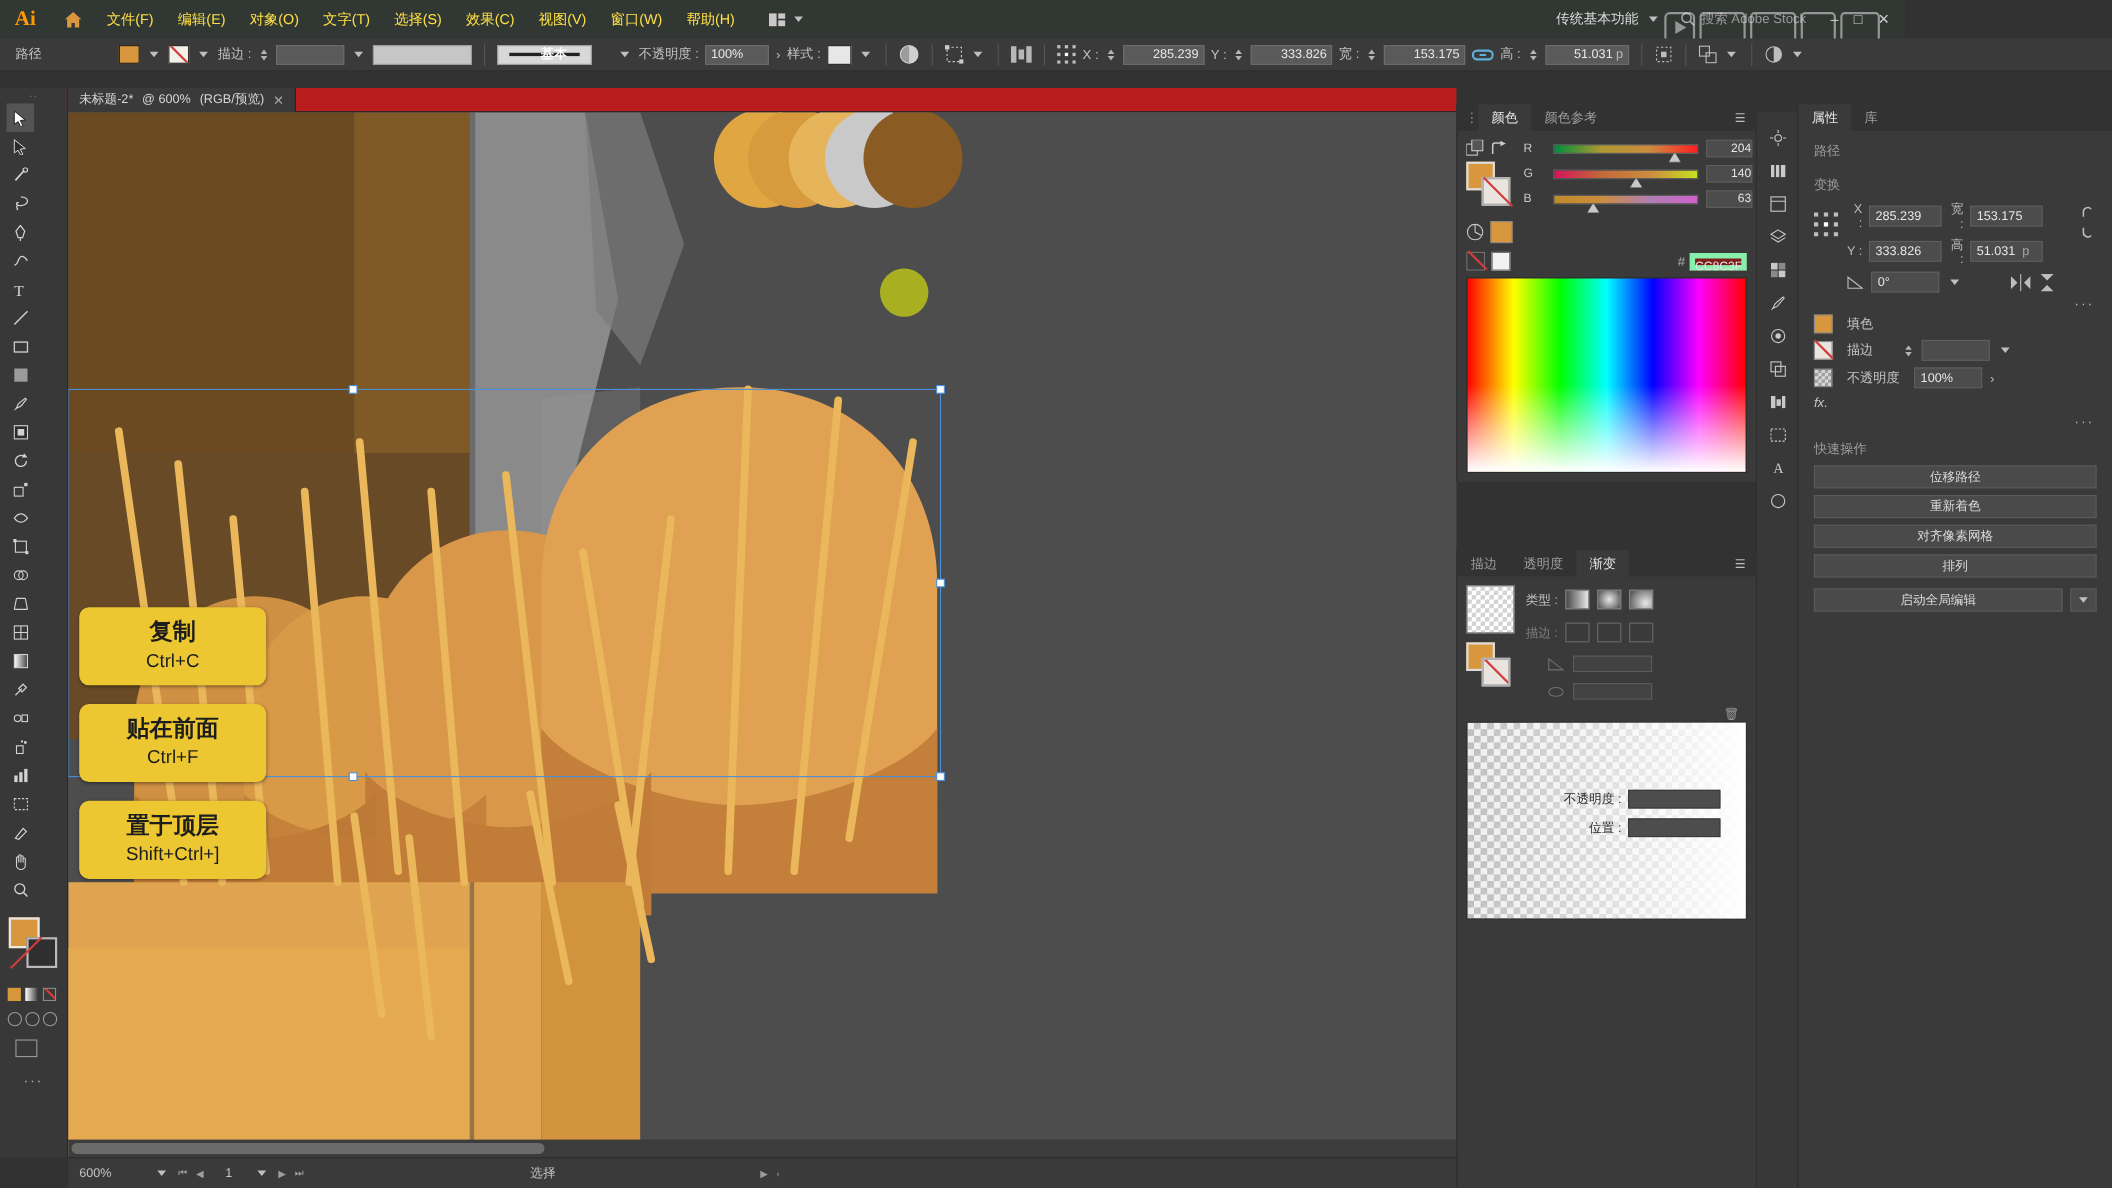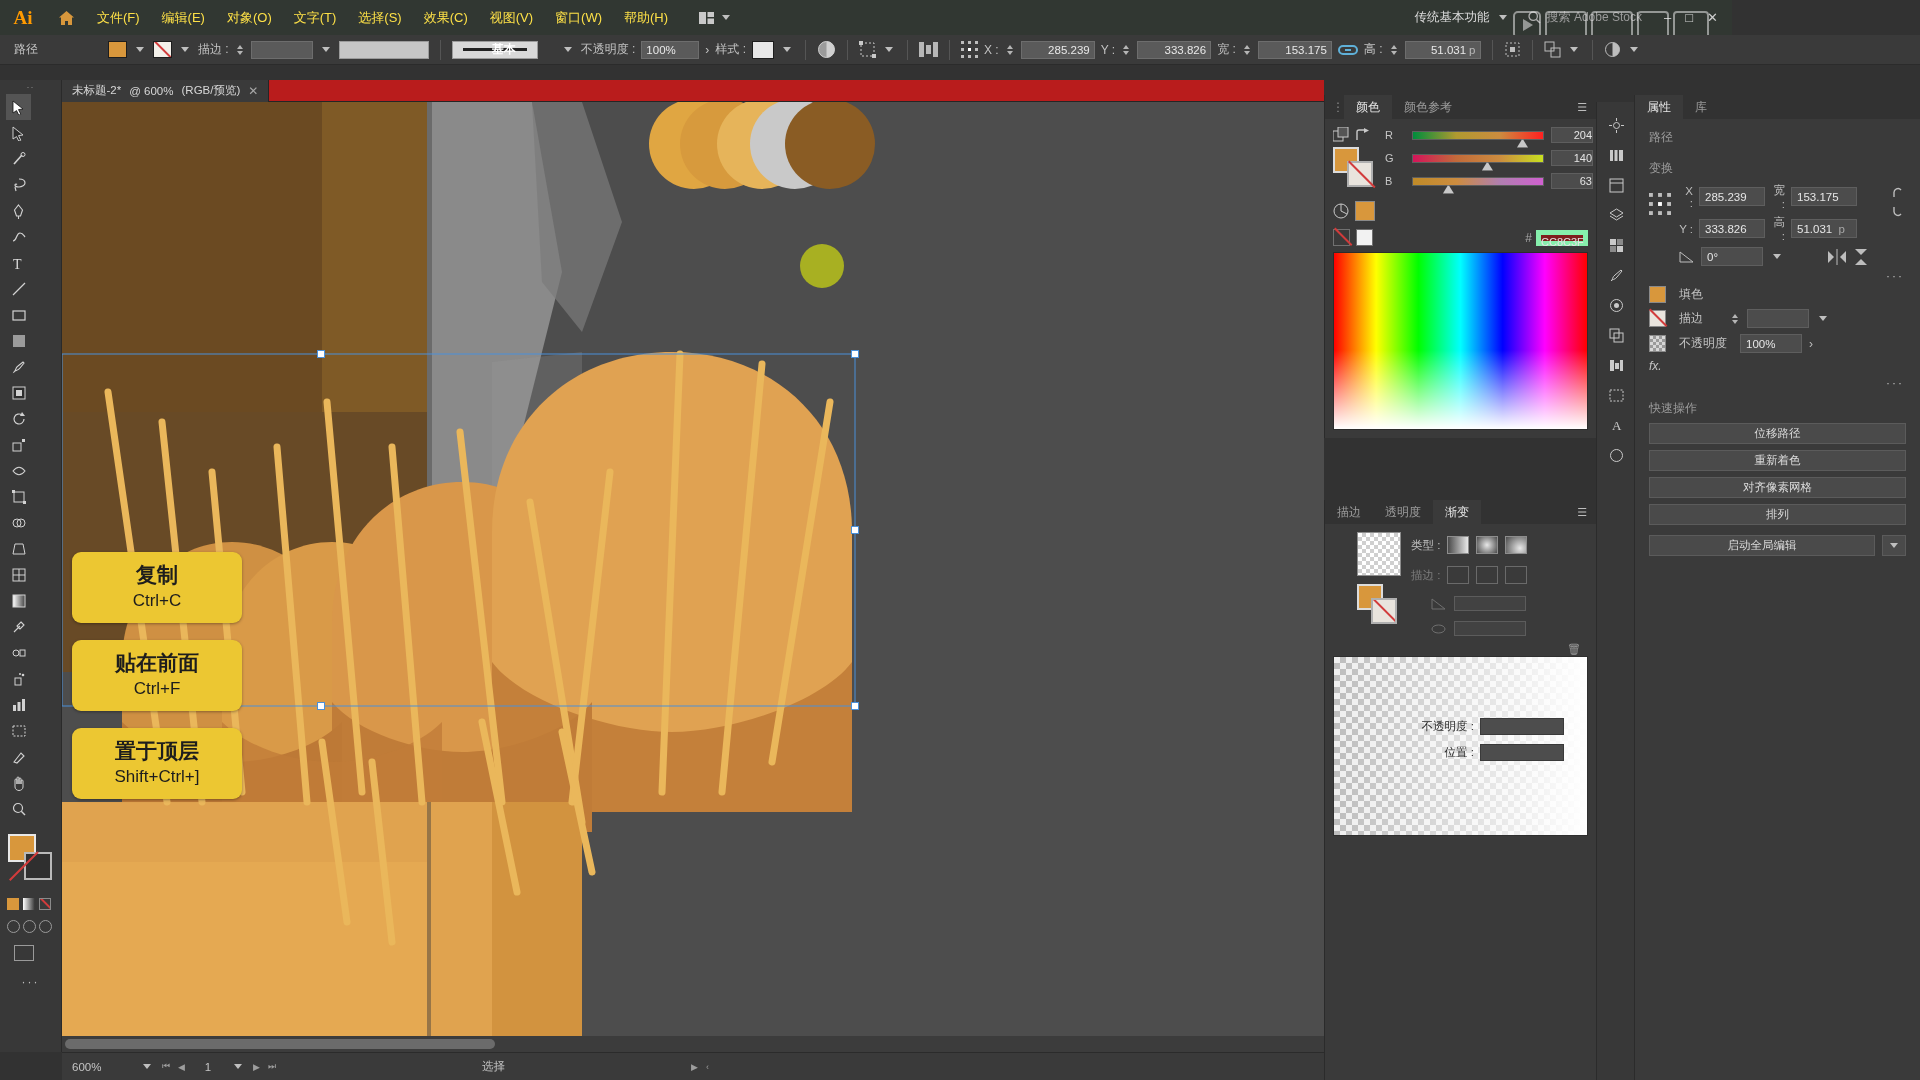--- a/index.html
+++ b/index.html
@@ -113,21 +113,21 @@
   #hexnone::after{content:"";position:absolute;left:0;top:-1px;width:2px;height:24px;background:#d23b3b;
          transform:rotate(-45deg);transform-origin:top left;}
   #hexwhite{ width:17px;height:17px;background:#f2f2f2;border:1px solid #707070;}
   #hexfield{ margin-left:auto; display:flex; align-items:center; gap:4px;}
   #hexinput{ width:52px;height:16px;background:#7f1d1d;border:5px solid #86efac;color:#e4e4e4;
              font-size:11px;text-align:center;line-height:15px;}
   #spectrum{ margin:0 8px 8px 8px; height:178px; border:1px solid #2c2c2c;}
 
   #gradock{ position:absolute; right:324px; top:500px; width:272px; bottom:0; background:#3a3a3a;
             border-left:1px solid #2b2b2b;}
-  #grad-body{ padding:8px;margin-left:24px;}
+  #grad-body{ padding:8px;}
   #grad-top{ display:flex; gap:10px;}
   #grad-thumb{ width:44px;height:44px;border:1px solid #8d8d8d;
     background-image:linear-gradient(45deg,#cfcfcf 25%,transparent 25%,transparent 75%,#cfcfcf 75%),
                      linear-gradient(45deg,#cfcfcf 25%,#fff 25%,#fff 75%,#cfcfcf 75%);
     background-size:8px 8px; background-position:0 0,4px 4px;}
   .typebtn{ width:22px;height:18px;border:1px solid #8d8d8d;}
   .lbl-dim{ color:#7e7e7e; font-size:11.5px;}
   #gradpreview{ margin:12px 8px 0 8px; height:180px; border:1px solid #2f2f2f;
     background-image:linear-gradient(45deg,#bdbdbd 25%,transparent 25%,transparent 75%,#bdbdbd 75%),
                      linear-gradient(45deg,#bdbdbd 25%,#efefef 25%,#efefef 75%,#bdbdbd 75%);

